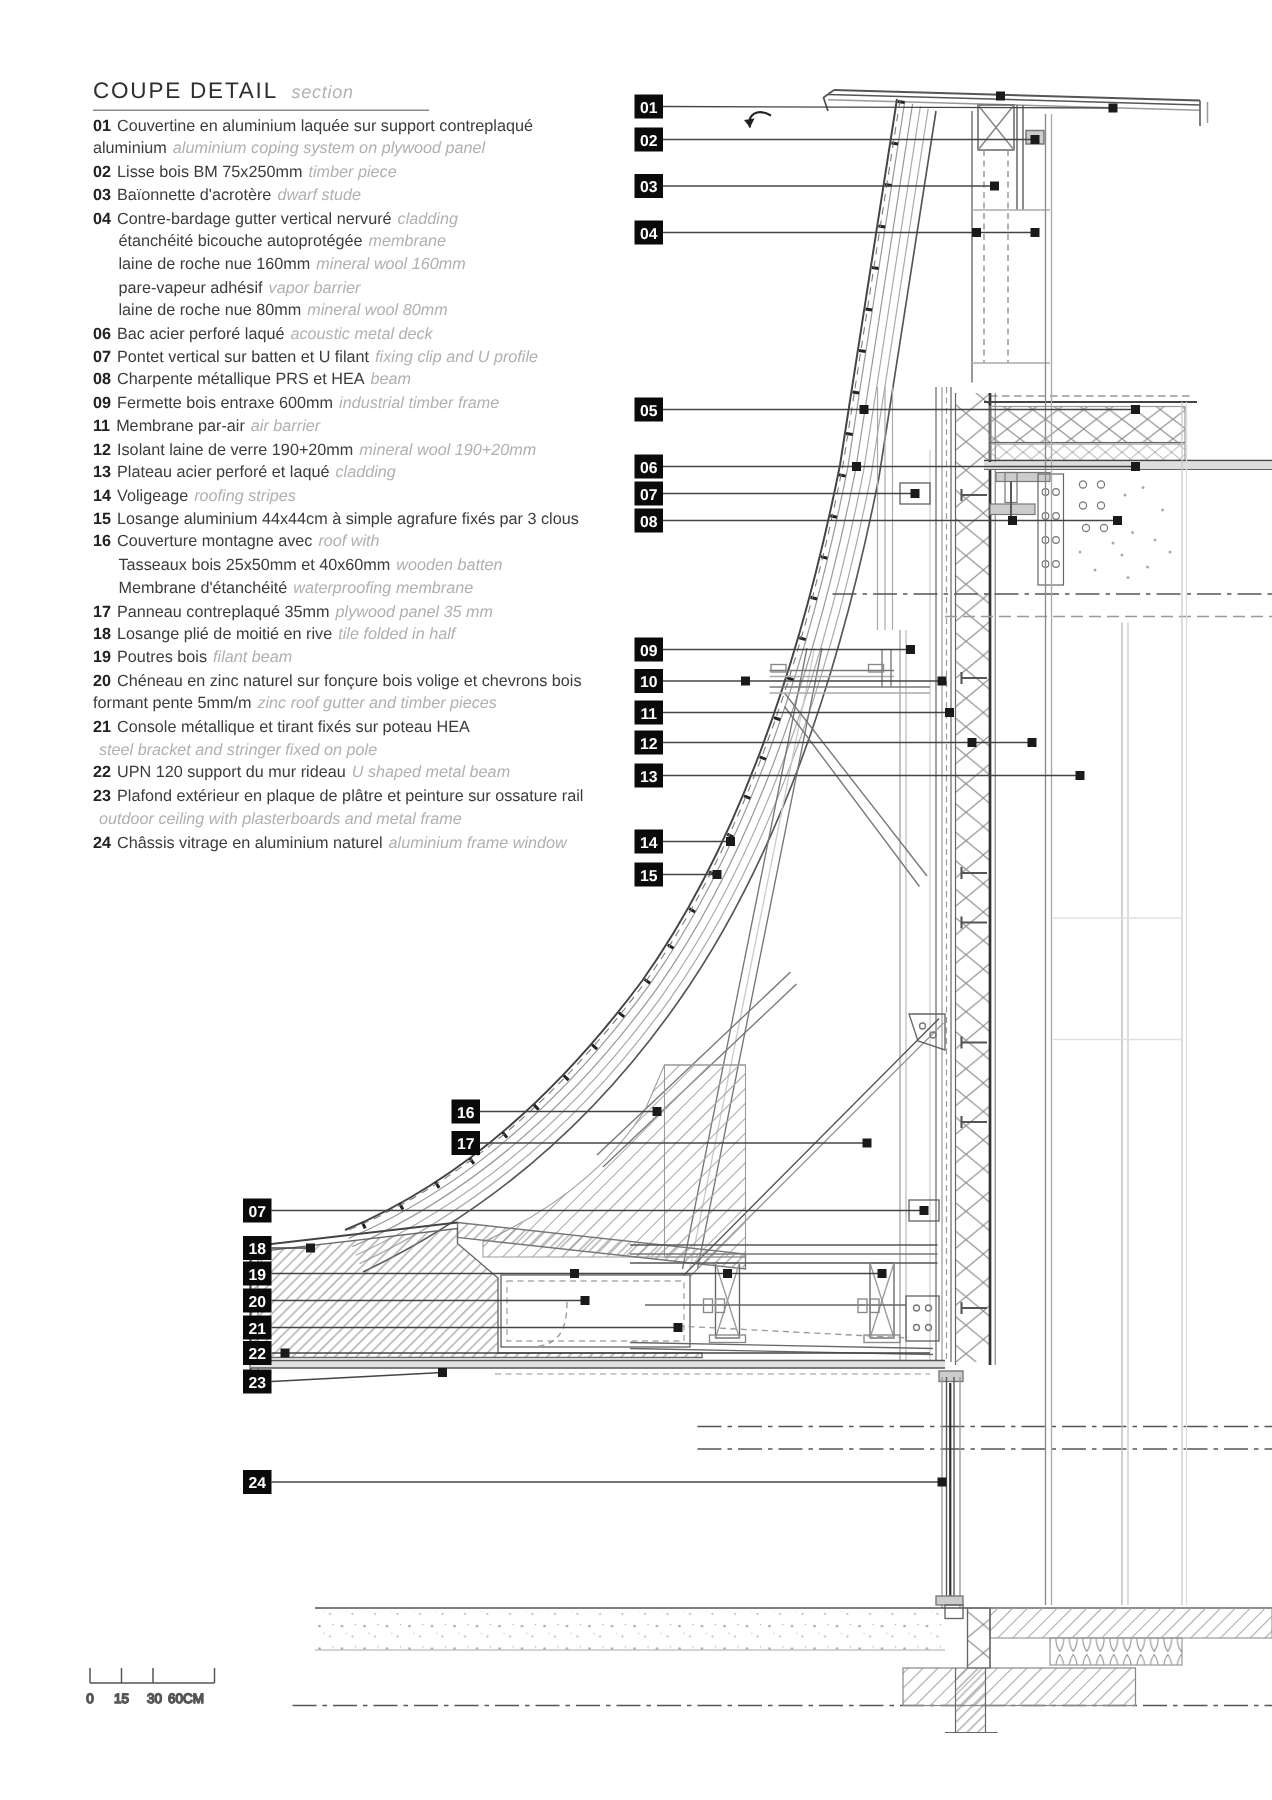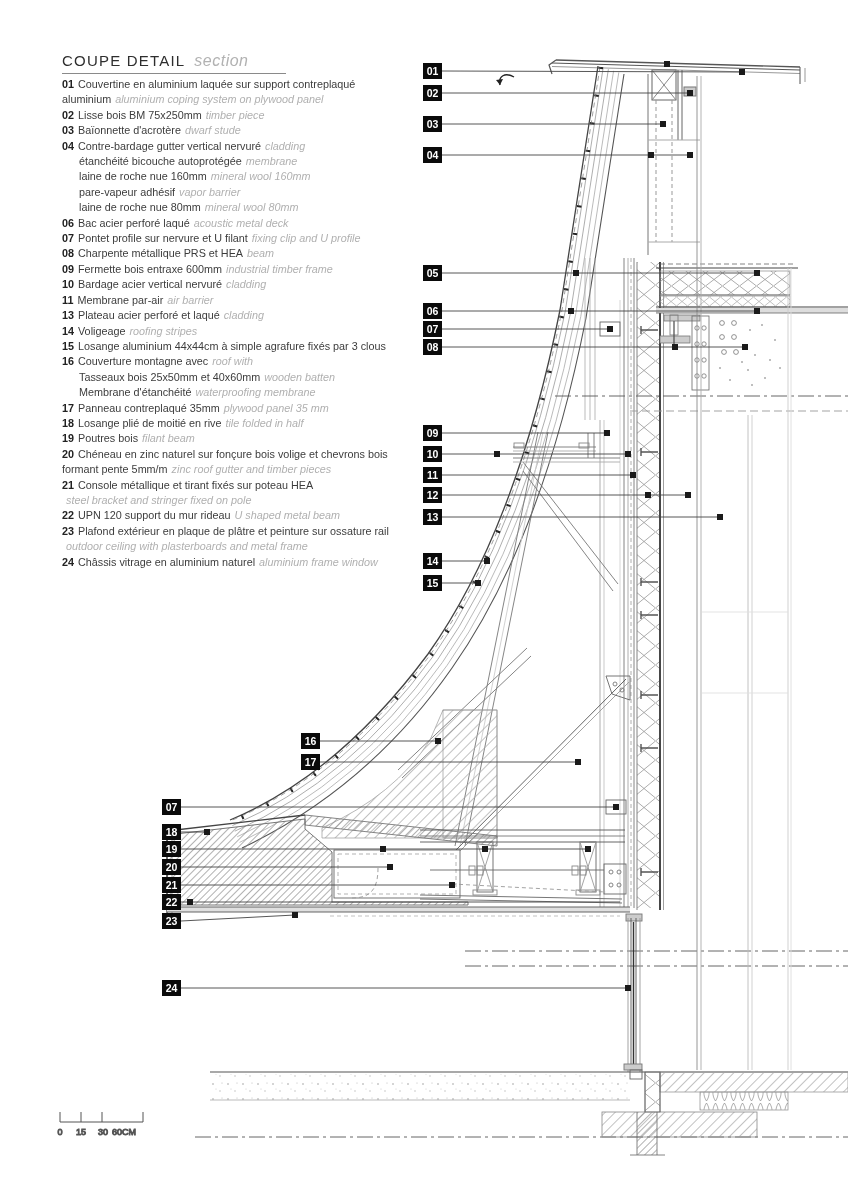--- a/index.html
+++ b/index.html
@@ -2,21 +2,21 @@
 <html><head>
 <meta charset="utf-8">
 <style>
   html,body{margin:0;padding:0;background:#e8e8e8;}
   .page{position:relative;width:848px;height:1200px;background:#ffffff;overflow:hidden;
         font-family:"Liberation Sans",sans-serif;}
   .drawing-svg{position:absolute;left:0;top:0;}
   .titleblock{position:absolute;left:62px;top:52px;width:224px;border-bottom:1px solid #8a8a8a;
               padding-bottom:3px;white-space:nowrap;}
   .title{font-size:15px;letter-spacing:1.2px;color:#2e2e2e;font-weight:400;}
-  .subtitle{font-size:16px;font-style:italic;color:#b2b2b2;margin-left:9px;letter-spacing:.5px;margin-top:13px;}
+  .subtitle{font-size:12px;font-style:italic;color:#b2b2b2;margin-left:9px;letter-spacing:.5px;margin-top:13px;}
   .legend{position:absolute;left:62px;top:77px;width:368px;}
   .leg-row{font-size:10.8px;line-height:15.4px;color:#3c3c3c;white-space:nowrap;}
   .leg-row.ind{padding-left:17px;}
   .leg-num{font-weight:700;color:#222;margin-right:4px;}
   .leg-en{font-style:italic;color:#b0b0b0;margin-left:4px;}
   .callout-text{font:700 10.5px "Liberation Sans",sans-serif;fill:#ffffff;}
   .scale-label{font:9px "Liberation Sans",sans-serif;fill:#555;}
 </style>
 </head>
 <body>
@@ -468,25 +468,25 @@
       <div class="leg-row"><span class="leg-num">01</span><span class="leg-fr">Couvertine en aluminium laquée sur support contreplaqué</span></div>
       <div class="leg-row"><span class="leg-fr">aluminium</span><span class="leg-en">aluminium coping system on plywood panel</span></div>
       <div class="leg-row"><span class="leg-num">02</span><span class="leg-fr">Lisse bois BM 75x250mm</span><span class="leg-en">timber piece</span></div>
       <div class="leg-row"><span class="leg-num">03</span><span class="leg-fr">Baïonnette d'acrotère</span><span class="leg-en">dwarf stude</span></div>
       <div class="leg-row"><span class="leg-num">04</span><span class="leg-fr">Contre-bardage gutter vertical nervuré</span><span class="leg-en">cladding</span></div>
       <div class="leg-row ind"><span class="leg-fr">étanchéité bicouche autoprotégée</span><span class="leg-en">membrane</span></div>
       <div class="leg-row ind"><span class="leg-fr">laine de roche nue 160mm</span><span class="leg-en">mineral wool 160mm</span></div>
       <div class="leg-row ind"><span class="leg-fr">pare-vapeur adhésif</span><span class="leg-en">vapor barrier</span></div>
       <div class="leg-row ind"><span class="leg-fr">laine de roche nue 80mm</span><span class="leg-en">mineral wool 80mm</span></div>
       <div class="leg-row"><span class="leg-num">06</span><span class="leg-fr">Bac acier perforé laqué</span><span class="leg-en">acoustic metal deck</span></div>
-      <div class="leg-row"><span class="leg-num">07</span><span class="leg-fr">Pontet profile sur nervure et U filant</span><span class="leg-en">fixing clip and U profile</span></div>
+      <div class="leg-row"><span class="leg-num">07</span><span class="leg-fr">Pontet vertical sur batten et U filant</span><span class="leg-en">fixing clip and U profile</span></div>
       <div class="leg-row"><span class="leg-num">08</span><span class="leg-fr">Charpente métallique PRS et HEA</span><span class="leg-en">beam</span></div>
       <div class="leg-row"><span class="leg-num">09</span><span class="leg-fr">Fermette bois entraxe 600mm</span><span class="leg-en">industrial timber frame</span></div>
-      <div class="leg-row"><span class="leg-num">10</span><span class="leg-fr">Bardage acier vertical nervuré</span><span class="leg-en">cladding</span></div>
       <div class="leg-row"><span class="leg-num">11</span><span class="leg-fr">Membrane par-air</span><span class="leg-en">air barrier</span></div>
+      <div class="leg-row"><span class="leg-num">12</span><span class="leg-fr">Isolant laine de verre 190+20mm</span><span class="leg-en">mineral wool 190+20mm</span></div>
       <div class="leg-row"><span class="leg-num">13</span><span class="leg-fr">Plateau acier perforé et laqué</span><span class="leg-en">cladding</span></div>
       <div class="leg-row"><span class="leg-num">14</span><span class="leg-fr">Voligeage</span><span class="leg-en">roofing stripes</span></div>
       <div class="leg-row"><span class="leg-num">15</span><span class="leg-fr">Losange aluminium 44x44cm à simple agrafure fixés par 3 clous</span></div>
       <div class="leg-row"><span class="leg-num">16</span><span class="leg-fr">Couverture montagne avec</span><span class="leg-en">roof with</span></div>
       <div class="leg-row ind"><span class="leg-fr">Tasseaux bois 25x50mm et 40x60mm</span><span class="leg-en">wooden batten</span></div>
       <div class="leg-row ind"><span class="leg-fr">Membrane d'étanchéité</span><span class="leg-en">waterproofing membrane</span></div>
       <div class="leg-row"><span class="leg-num">17</span><span class="leg-fr">Panneau contreplaqué 35mm</span><span class="leg-en">plywood panel 35 mm</span></div>
       <div class="leg-row"><span class="leg-num">18</span><span class="leg-fr">Losange plié de moitié en rive</span><span class="leg-en">tile folded in half</span></div>
       <div class="leg-row"><span class="leg-num">19</span><span class="leg-fr">Poutres bois</span><span class="leg-en">filant beam</span></div>
       <div class="leg-row"><span class="leg-num">20</span><span class="leg-fr">Chéneau en zinc naturel sur fonçure bois volige et chevrons bois</span></div>

